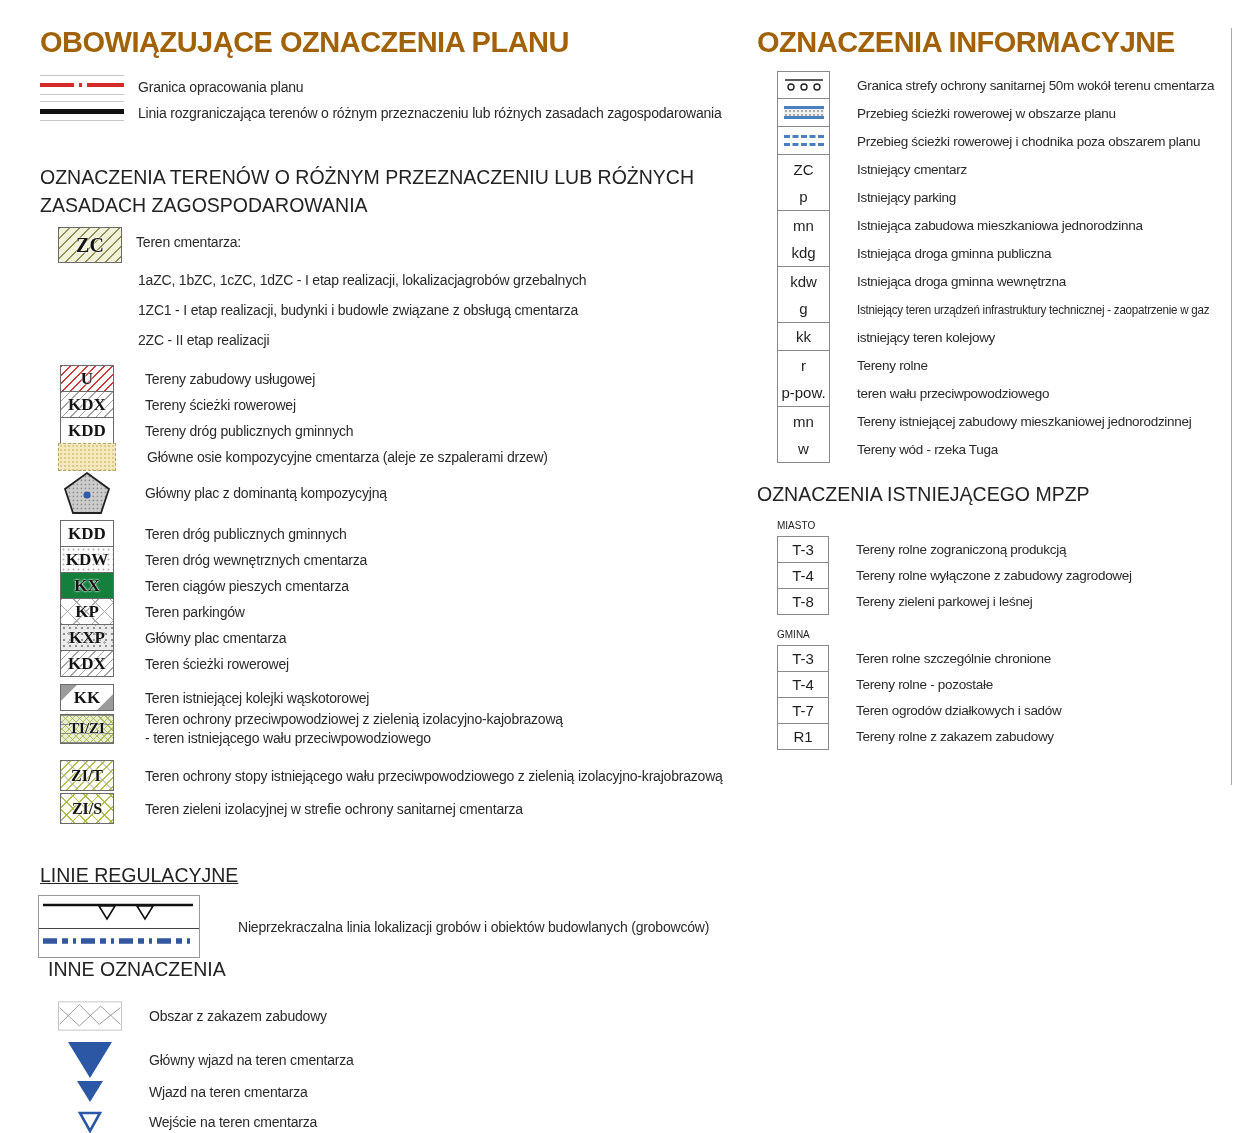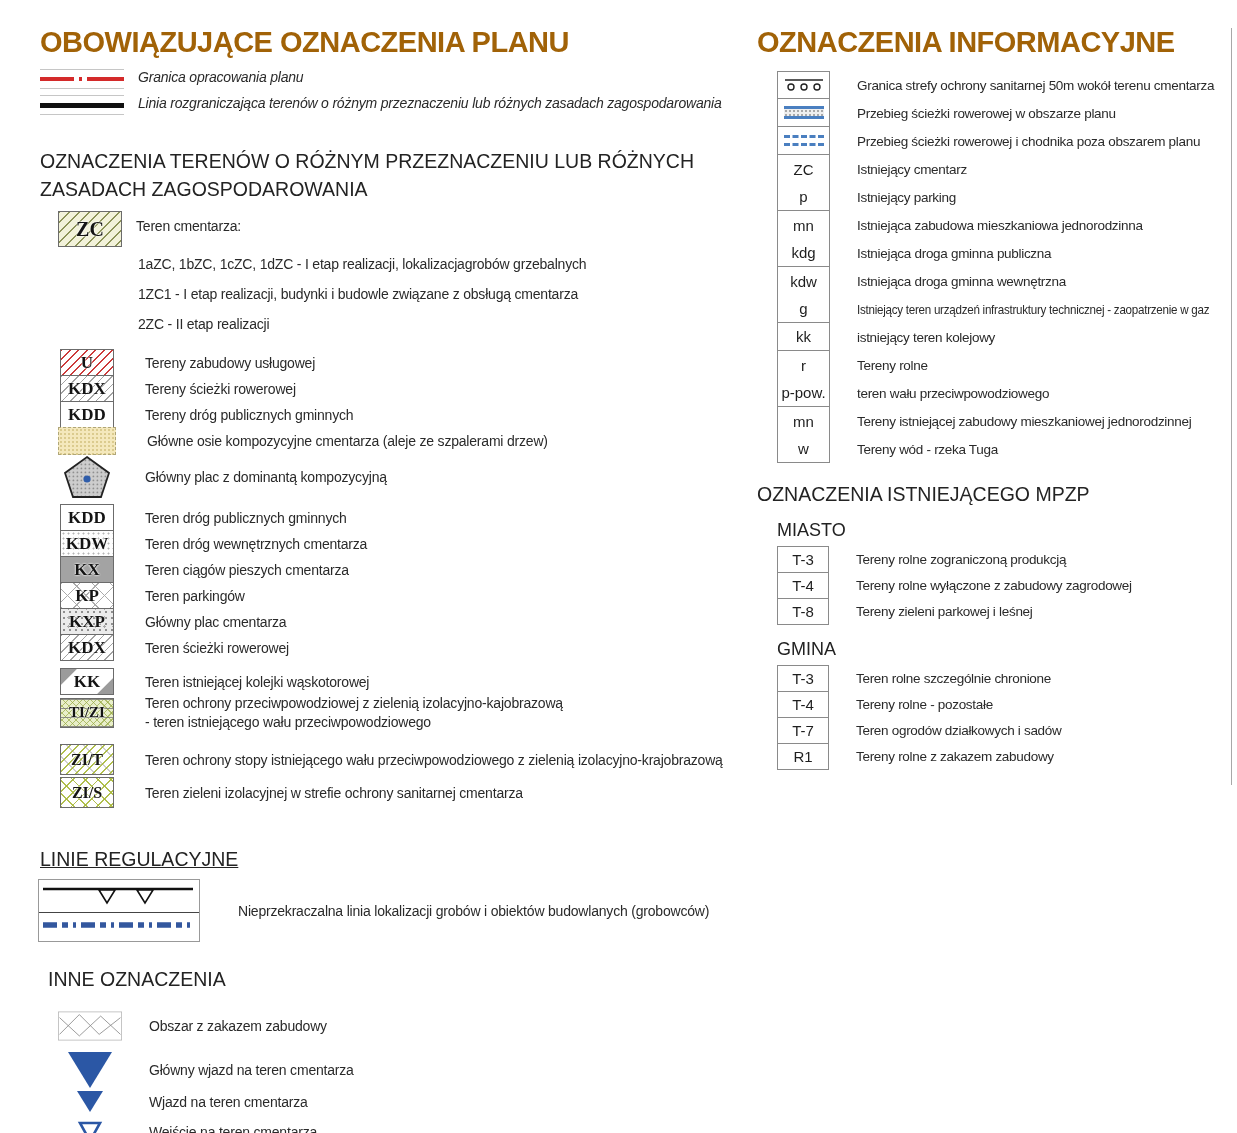--- a/index.html
+++ b/index.html
@@ -7,48 +7,48 @@
           font-family:"Liberation Sans", sans-serif; color:#262626; }
   h1 { font-size:29px; font-weight:700; color:#a16207; margin:0; letter-spacing:-0.5px; }
   .h2 { font-size:19.5px; font-weight:400; color:#232323; margin:0; }
   .txt { font-size:14px; letter-spacing:-0.2px; color:#2a2a2a; }
 
   .col-left  { position:absolute; left:40px; top:26px; width:705px; }
   .col-right { position:absolute; left:757px; top:26px; width:478px; }
   .scan-edge { position:absolute; left:1231px; top:28px; width:1px; height:757px; background:#a8a8a8; }
 
   
-  .lrow { display:flex; align-items:flex-start; height:26px;font-style:italic; }
+  .lrow { display:flex; align-items:flex-end; height:26px; }
   .lrow.first { margin-top:10px; }
   .linecell { width:84px; margin-right:14px; border-top:1px solid #c6c6c6; border-bottom:1px solid #c6c6c6;
               height:18px; display:flex; align-items:center; }
   .dashdot { width:100%; height:4px;
     background:linear-gradient(90deg,#d42a2a 0 40%,transparent 40% 46%,#d42a2a 46% 50%,transparent 50% 56%,#d42a2a 56% 100%); }
   .solidline { width:100%; height:5px; background:#101010; }
 
-  .zones-heading { margin-top:26px; line-height:28px; }
+  .zones-heading { margin-top:42px; line-height:28px; }
 
   
   .sw { box-sizing:border-box; margin-left:20px; width:54px; height:27px; border:1px solid #6b6b6b;
         display:flex; align-items:center; justify-content:center;
         font-family:"Liberation Serif", serif; font-weight:700; font-size:17px; color:#141414;
         text-shadow:0 0 2px #fff,0 0 2px #fff; flex:none; }
   .zrow { display:flex; align-items:center; }
   .zrow + .zrow { margin-top:-1px; }
   .zrow .txt { margin-left:31px; }
 
   .sw-zc  { margin-left:18px; width:64px; height:36px; font-size:20px; background-color:#f2f2da;
             background-image:repeating-linear-gradient(135deg,#8d9358 0,#8d9358 1.4px,transparent 1.4px,transparent 7px); }
   .sw-u   { background-image:repeating-linear-gradient(135deg,#cc3b3b 0,#cc3b3b 1.2px,transparent 1.2px,transparent 6px); }
   .sw-kdx { background-image:repeating-linear-gradient(135deg,#a3a3a3 0,#a3a3a3 1px,transparent 1px,transparent 6px); }
   .sw-kdd { background:#fff; }
   .sw-osie{ width:58px; height:28px; margin-left:18px; border:1px dashed #b0a678; background-color:#f4e8bc;
             background-image:radial-gradient(#dbcb8e 0.8px,transparent 1px); background-size:4px 4px; }
   .sw-kdw { background-color:#fdfdfd; background-image:radial-gradient(#b5b5b5 0.9px,transparent 1.1px); background-size:5px 5px; }
-  .sw-kx  { background:#a3a3a3; }
+  .sw-kx  { background:#15803d; }
   .sw-kp  { background-image:repeating-linear-gradient(45deg,#ababab 0,#ababab 1px,transparent 1px,transparent 13px),
                              repeating-linear-gradient(135deg,#ababab 0,#ababab 1px,transparent 1px,transparent 13px); }
   .sw-kxp { background-color:#ebebeb;
             background-image:radial-gradient(#8f8f8f 1px,transparent 1.2px),radial-gradient(#a8a8a8 1px,transparent 1.2px);
             background-size:6px 6px,9px 9px; background-position:0 0,3px 4px; }
   .sw-kk  { background:linear-gradient(135deg,#9b9b9b 0 11px,transparent 11.5px),
                        linear-gradient(315deg,#9b9b9b 0 11px,transparent 11.5px); }
   .sw-tizi{ height:30px; font-size:15px; background-color:#e9efca;
             background-image:repeating-linear-gradient(0deg,rgba(120,120,120,.8) 0,rgba(120,120,120,.8) 1px,transparent 1px,transparent 9px),
                              repeating-linear-gradient(45deg,rgba(150,168,66,.7) 0,rgba(150,168,66,.7) 1px,transparent 1px,transparent 5px),
@@ -78,21 +78,21 @@
 
   
   .lines-heading { margin-top:40px;text-decoration:underline; }
   .linbox-wrap { display:flex; margin-top:8px; }
   .linbox { width:160px; border:1px solid #999; margin-left:-2px; background:#fff; }
   .lindiv { border-top:1px solid #444; }
   .lintexts { margin-left:38px; display:flex; flex-direction:column; justify-content:center; }
   .lintext { height:29px; display:flex; align-items:center; }
 
   
-  .other-heading { margin-top:26px; margin-left:8px; }
+  .other-heading { margin-left:8px; }
   .irow { display:flex; align-items:center; }
   .icell { width:64px; margin-left:18px; display:flex; justify-content:center; flex:none; }
   .irow .txt { margin-left:27px; }
   .tri-big { width:0; height:0; border-left:22px solid transparent; border-right:22px solid transparent; border-top:36px solid #2b57a5; }
   .tri-sm  { width:0; height:0; border-left:13px solid transparent; border-right:13px solid transparent; border-top:21px solid #2b57a5; }
 
   
   .info { margin-top:12px; }
   .rrow { display:flex; align-items:stretch; min-height:28px; }
   .rsym { box-sizing:border-box; width:53px; margin-left:20px; border-left:1px solid #8a8a8a; border-right:1px solid #8a8a8a;
@@ -101,21 +101,21 @@
   .rrow.bb .rsym { border-bottom:1px solid #8a8a8a; }
   .rtxt { margin-left:27px; align-self:center; font-size:13.5px; letter-spacing:-0.3px; color:#2a2a2a; white-space:nowrap; }
   .tightx { transform:scaleX(.86); transform-origin:0 50%; }
   .bike-in { width:40px; height:13px; box-sizing:border-box; border-top:3px solid #4a7fc0; border-bottom:3px solid #4a7fc0;
              background-color:#efefef; background-image:radial-gradient(#a9a9a9 0.8px,transparent 1px); background-size:4px 4px; }
   .bike-out { width:40px; }
   .bike-out .d { border-top:3px dashed #4a7fc0; }
   .bike-out .d + .d { margin-top:5px; }
 
   .mpzp-heading { margin-top:20px; }
-  .city-label { margin:14px 0 5px 20px; font-size:18px; color:#222; }
+  .city-label { margin:14px 0 5px 20px; font-size:10px; color:#222; }
   .trow { display:flex; align-items:center; }
   .trow + .trow { margin-top:-1px; }
   .tcell { box-sizing:border-box; margin-left:20px; width:52px; height:27px; border:1px solid #8a8a8a;
            display:flex; align-items:center; justify-content:center; font-size:15px; color:#1e1e1e; flex:none; }
   .trow .rtxt { align-self:center; }
 </style>
 </head>
 <body>
 
 <div class="page">

